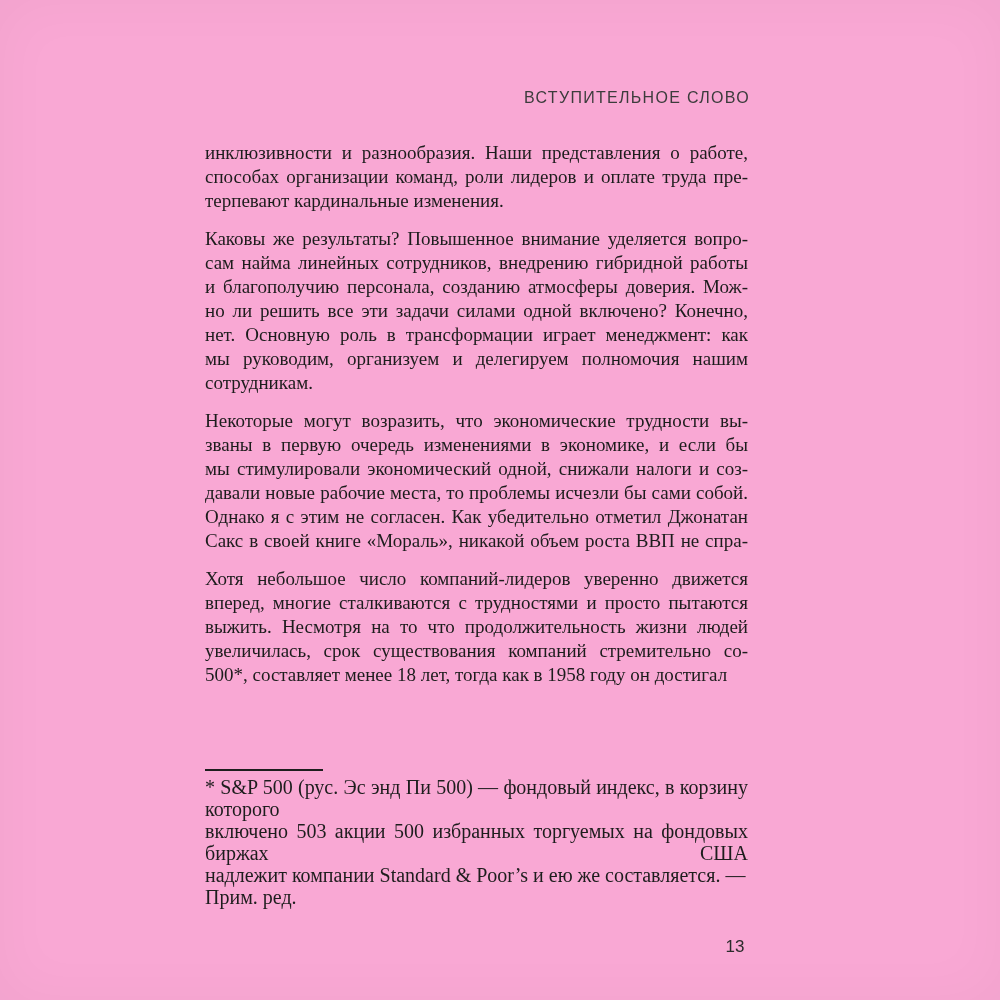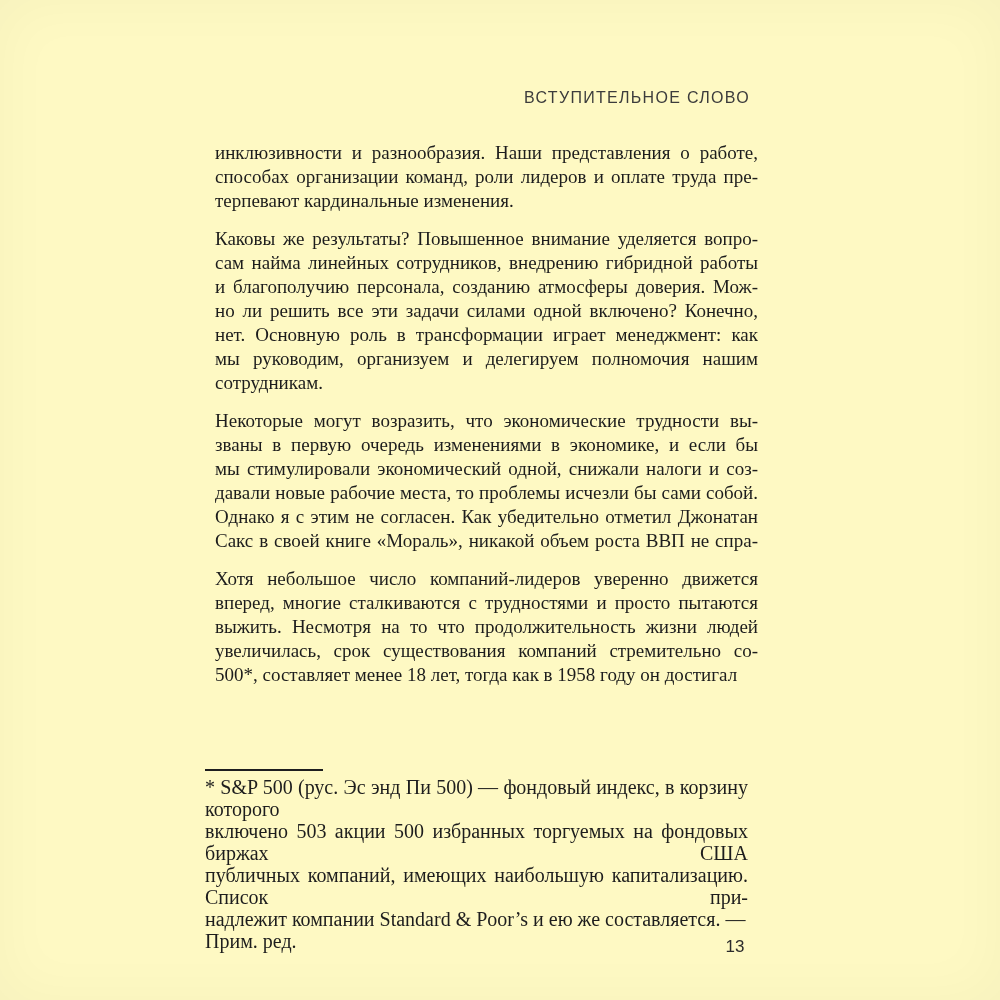--- a/index.html
+++ b/index.html
@@ -5,36 +5,36 @@
   html, body { margin: 0; padding: 0; }
   body {
     width: 1000px; height: 1000px;
     background: #ffffff;
     position: relative;
     overflow: hidden;
     font-family: "Liberation Serif", serif;
   }
   .page {
     position: absolute; inset: 0;
-    background: #fef9c3;
+    background: #f9a8d4;
     box-shadow: inset 0 0 60px rgba(0,0,0,0.035);
     text-decoration: underline;
   }
   .running-head {
     position: absolute;
     top: 89px; left: 205px; width: 545px;
     text-align: right;
     font-family: "Liberation Sans", sans-serif;
     font-size: 16px;
     letter-spacing: 1.3px;
     color: #3c3c3c;
   }
   .textblock {
     position: absolute;
-    top: 141px; left: 215px; width: 543px;
+    top: 141px; left: 205px; width: 543px;
     font-size: 19px;
     line-height: 24px;
     color: #1d1d1d;
   }
   .para { margin: 0 0 14px 0; }
   .para:last-child { margin-bottom: 16px; }
   .line {
     text-align: justify;
     text-align-last: justify;
     white-space: normal;
@@ -103,18 +103,17 @@
         <div class="line">увеличилась, срок существования компаний стремительно со-</div>
         <div class="line last">500*, составляет менее 18 лет, тогда как в 1958 году он достигал</div>
       </div>
     </div>
 
   <div class="footnote-rule"></div>
 
   <div class="footnote">
       <div class="line">* S&amp;P 500 (рус. Эс энд Пи 500) — фондовый индекс, в корзину которого</div>
       <div class="line">включено 503 акции 500 избранных торгуемых на фондовых биржах США</div>
-      <div class="line">публичных компаний, имеющих наибольшую капитализацию. Список при-</div>
       <div class="line last">надлежит компании Standard &amp; Poor’s и ею же составляется. — Прим. ред.</div>
     </div>
 
   <div class="page-number">13</div>
 </div>
 
 </body></html>

